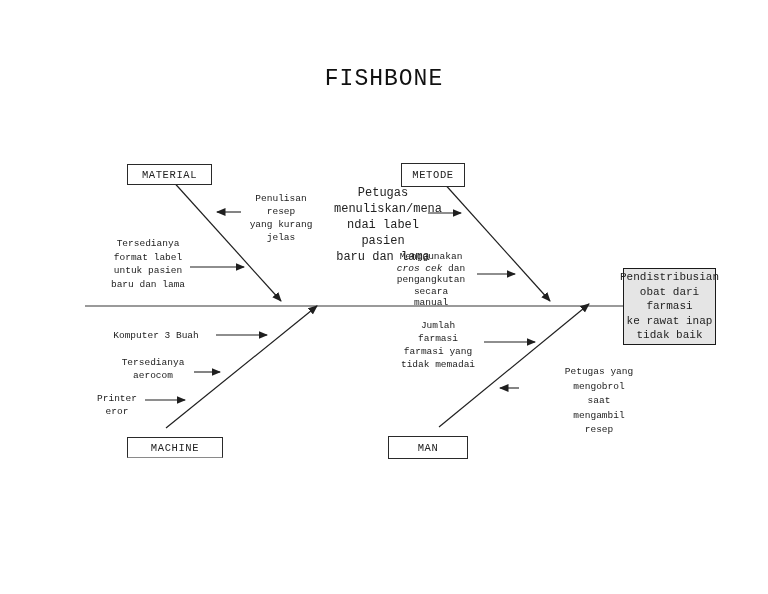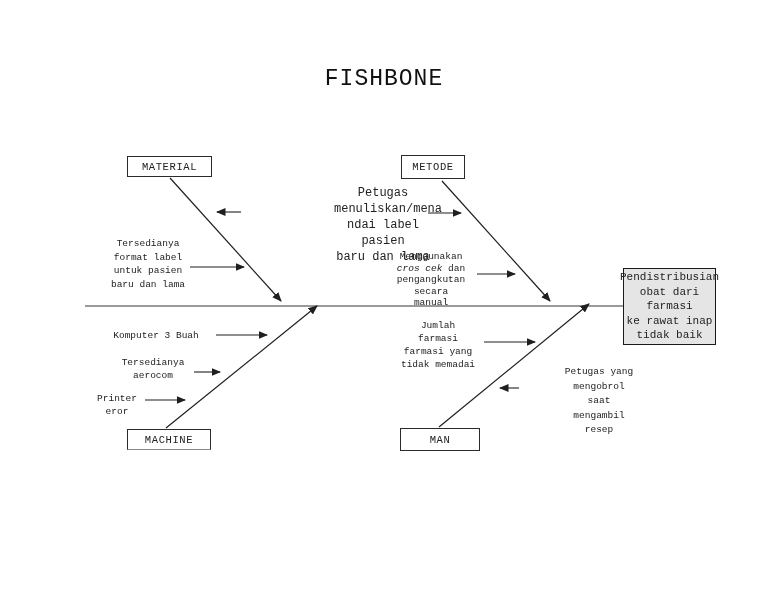--- a/index.html
+++ b/index.html
@@ -40,25 +40,26 @@
   .catbox {
     position: absolute;
     border: 1.2px solid #2a2a2a;
     background: #ffffff;
     display: flex;
     align-items: center;
     justify-content: center;
     font-size: 10.5px;
     letter-spacing: 0.6px;
     color: #222;
+    margin-top: 8px;
   }
   .box-material { left: 127px; top: 156px; width: 85px; height: 21px; }
   .box-metode  { left: 401px; top: 155px; width: 64px; height: 24px; }
-  .box-machine { left: 127px; top: 429px; width: 84px; height: 21px; border-bottom-color:#8a8a8a; }
-  .box-man     { left: 400px; top: 428px; width: 80px; height: 23px; }
+  .box-machine { left: 127px; top: 429px; width: 96px; height: 21px; border-bottom-color:#8a8a8a; }
+  .box-man     { left: 388px; top: 428px; width: 80px; height: 23px; }
 
   .effectbox {
     position: absolute;
     left: 623px;
     top: 268px;
     width: 93px;
     height: 77px;
     border: 1.4px solid #1a1a1a;
     background: #e5e5e5;
     display: flex;
@@ -136,20 +137,23 @@
     <span>MAN</span>
   </div>
 
   <div class="effectbox">
     <span>Pendistribusian
 obat dari farmasi
 ke rawat inap
 tidak baik</span>
   </div>
 
+  <div class="cause c-penulisan">Penulisan resep
+yang kurang
+jelas</div>
   <div class="cause c-format">Tersedianya
 format  label
 untuk pasien
 baru dan lama</div>
   <div class="cause c-petugas">Petugas
 menuliskan/mena
 ndai label pasien
 baru dan lama</div>
   <div class="cause c-menggunakan"><span>Menggunakan
 </span><span class="it">cros cek</span><span> dan

